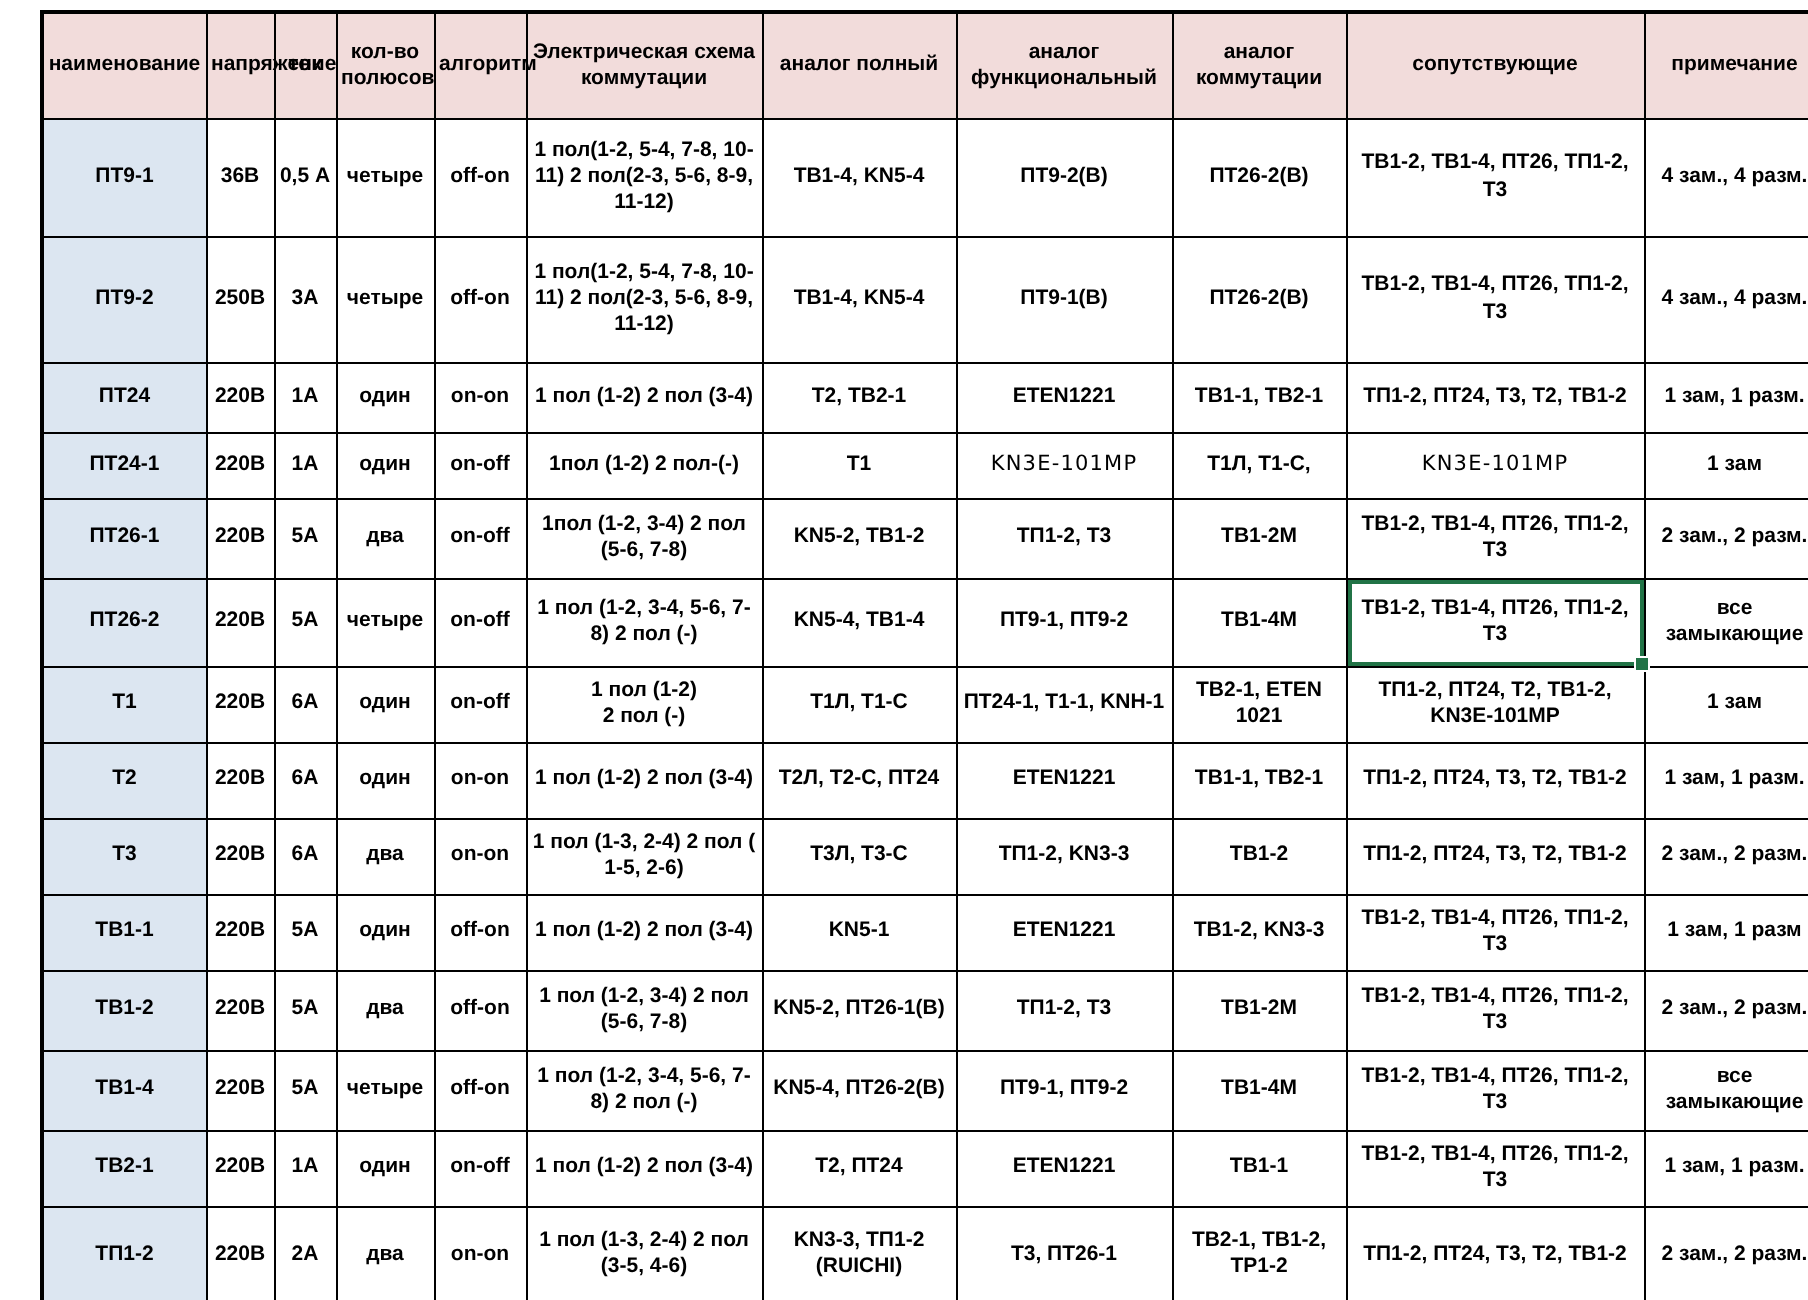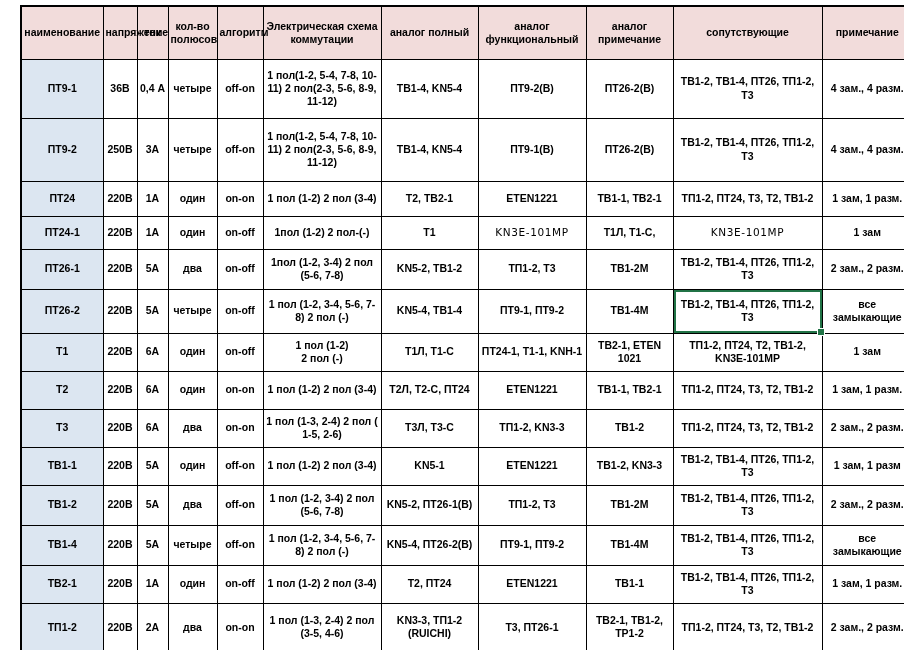--- a/index.html
+++ b/index.html
@@ -80,30 +80,30 @@
     <thead>
       <tr>
           <th>наименование</th>
           <th>напряжение</th>
           <th>ток</th>
           <th>кол-во полюсов</th>
           <th>алгоритм</th>
           <th>Электрическая схема коммутации</th>
           <th>аналог полный</th>
           <th>аналог функциональный</th>
-          <th>аналог примечание</th>
+          <th>аналог коммутации</th>
           <th>сопутствующие</th>
           <th>примечание</th>
         </tr>
     </thead>
     <tbody>
         <tr style="height: 59px;">
           <td class="name-col"><span class="cell-text">ПТ9-1</span></td>
           <td><span class="cell-text">36В</span></td>
-          <td><span class="cell-text">0,4 А</span></td>
+          <td><span class="cell-text">0,5 А</span></td>
           <td><span class="cell-text">четыре</span></td>
           <td><span class="cell-text">off-on</span></td>
           <td><span class="cell-text">1 пол(1-2, 5-4, 7-8, 10-11) 2 пол(2-3, 5-6, 8-9, 11-12)</span></td>
           <td><span class="cell-text">ТВ1-4, KN5-4</span></td>
           <td><span class="cell-text">ПТ9-2(В)</span></td>
           <td><span class="cell-text">ПТ26-2(В)</span></td>
           <td><span class="cell-text">ТВ1-2, ТВ1-4, ПТ26, ТП1-2, Т3</span></td>
           <td><span class="cell-text">4 зам., 4 разм.</span></td>
         </tr>
         <tr style="height: 63px;">

